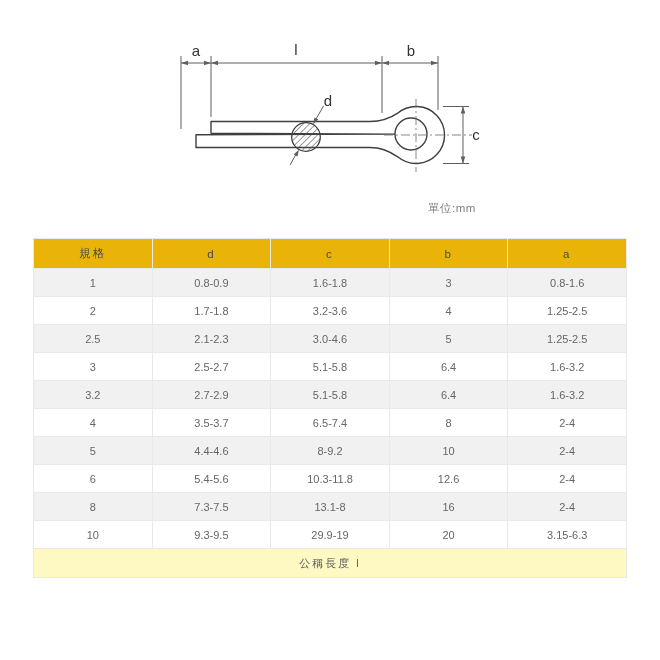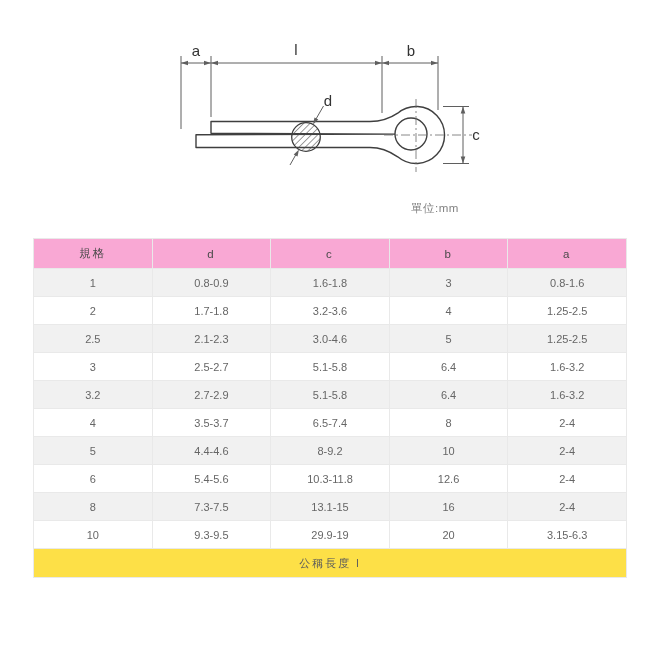--- a/index.html
+++ b/index.html
@@ -8,35 +8,35 @@
     font-family:"Liberation Sans","DejaVu Sans",sans-serif;
   }
   
   .drawing-svg{position:absolute;left:0;top:0;}
   .dim-label{font-size:15px;fill:#333;font-family:"Liberation Sans","DejaVu Sans",sans-serif;}
   
   .note{
     position:absolute;top:201px;left:188px;width:440px;height:16px;
     font-size:11.5px;color:#818181;letter-spacing:.5px;
   }
-  .note .unit{position:absolute;left:223px;top:0;letter-spacing:.5px;}
+  .note .unit{position:absolute;left:240px;top:0;letter-spacing:.5px;}
   
   .spec-table{
     position:absolute;left:33px;top:238px;width:594px;
     border-collapse:collapse;table-layout:fixed;
     font-family:"Liberation Sans","DejaVu Sans",sans-serif;
   }
   .spec-table th,.spec-table td{
     border:1px solid #e9e9e9;text-align:center;font-weight:400;padding:0;
   }
-  .spec-table th{height:29px;font-size:11.5px;color:#4a4a4a;letter-spacing:2px;background:#f9a8d4;}
+  .spec-table th{height:29px;font-size:11.5px;color:#4a4a4a;letter-spacing:2px;background:#eab308;}
   .spec-table td{height:27px;font-size:11px;color:#666;}
   .spec-table tbody tr:nth-child(odd){background:#f1f1f1;}
   .spec-table tbody tr:nth-child(even){background:#ffffff;}
-  .spec-table tfoot td{height:28px;font-size:11px;color:#5c5c5c;letter-spacing:2px;background:#fde047;}
+  .spec-table tfoot td{height:28px;font-size:11px;color:#5c5c5c;letter-spacing:2px;background:#fef9c3;}
 </style>
 </head>
 <body>
 
 <div class="canvas">
 
   <svg class="drawing-svg" width="660" height="235" viewBox="0 0 660 235">
     <defs>
       <pattern id="hatch" width="4.5" height="4.5" patternUnits="userSpaceOnUse" patternTransform="rotate(45)">
         <line x1="0" y1="0" x2="0" y2="4.5" stroke="#4a4a4a" stroke-width="1.1"></line>
@@ -166,21 +166,21 @@
         <tr>
           <td>6</td>
           <td>5.4-5.6</td>
           <td>10.3-11.8</td>
           <td>12.6</td>
           <td>2-4</td>
         </tr>
         <tr>
           <td>8</td>
           <td>7.3-7.5</td>
-          <td>13.1-15</td>
+          <td>13.1-8</td>
           <td>16</td>
           <td>2-4</td>
         </tr>
         <tr>
           <td>10</td>
           <td>9.3-9.5</td>
           <td>29.9-19</td>
           <td>20</td>
           <td>3.15-6.3</td>
         </tr>

